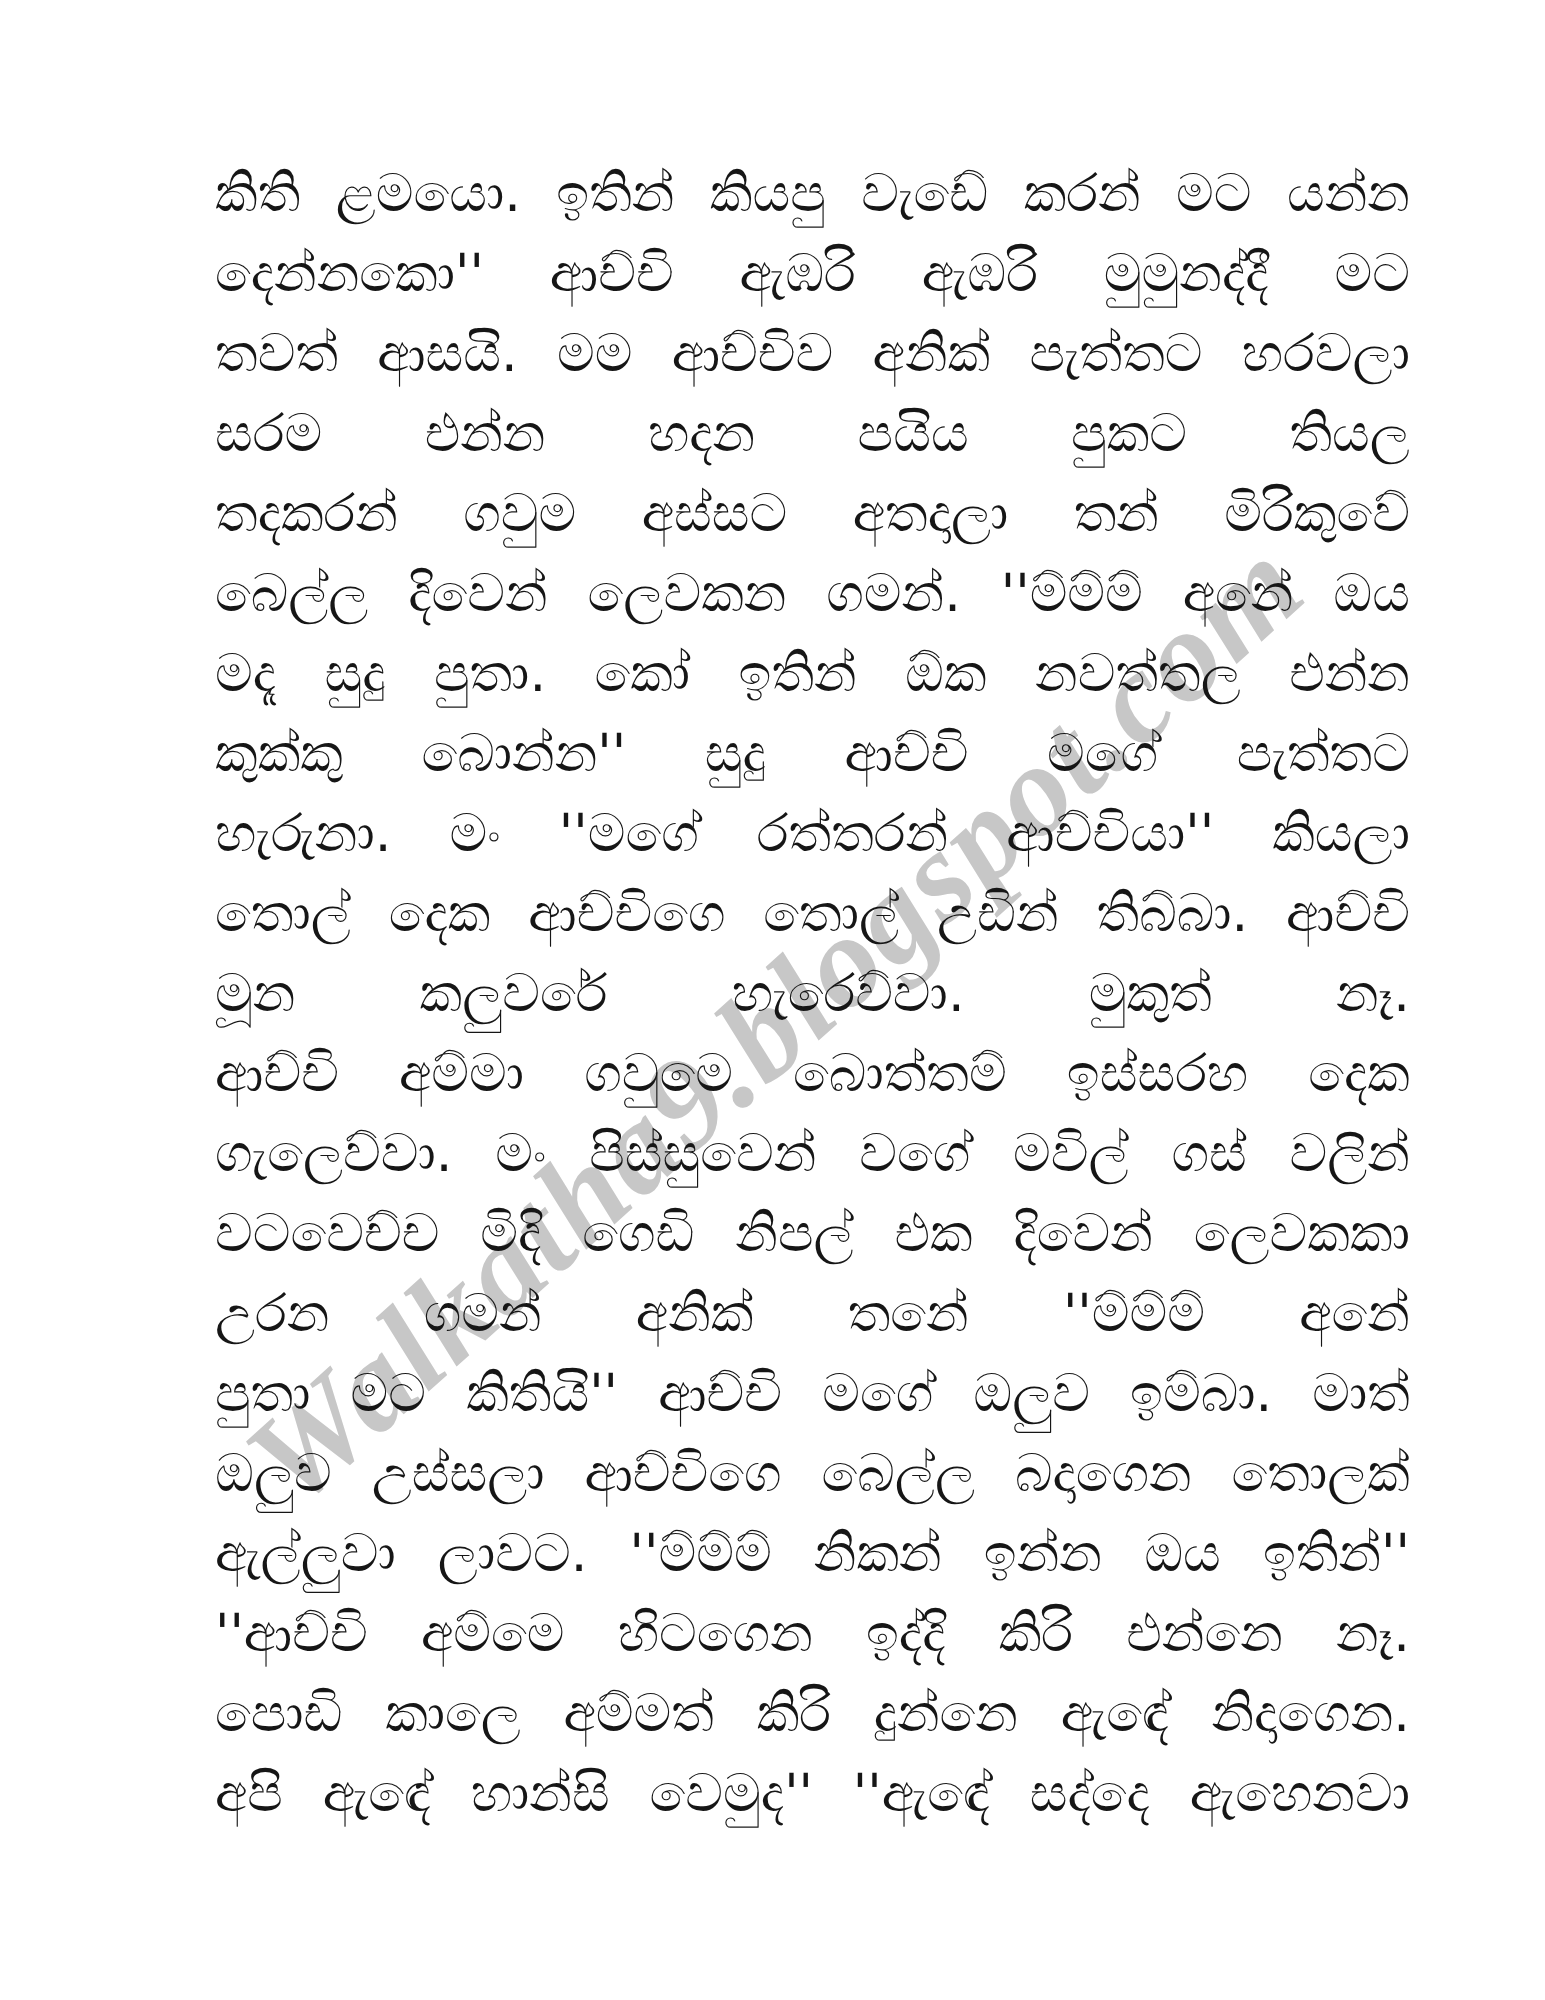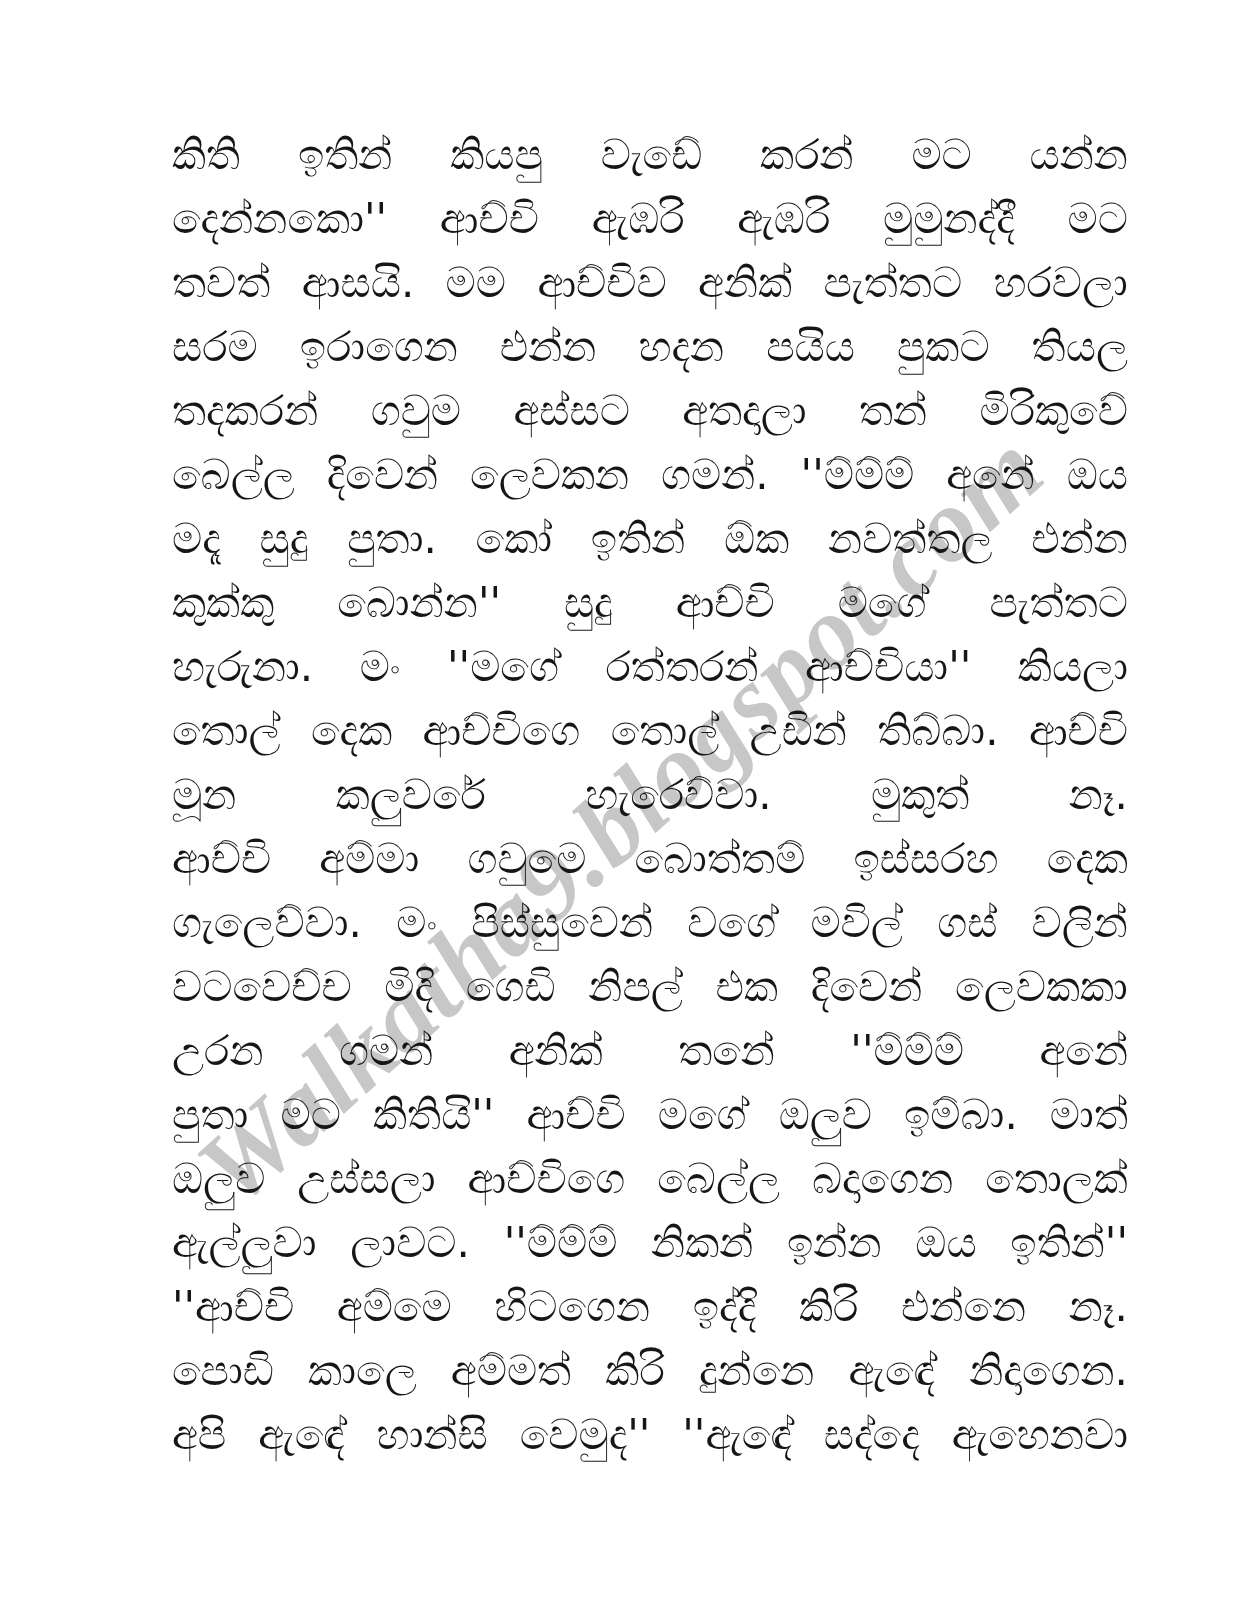--- a/index.html
+++ b/index.html
@@ -57,20 +57,21 @@
   }
 </style>
 </head>
 <body>
 
 <div class="page">
   <div class="watermark">Walkatha9.blogspot.com</div>
   <div class="text-block">
       <div class="line">
         <span class="word">කිති</span>
+        <span class="word">ළමයො.</span>
         <span class="word">ඉතින්</span>
         <span class="word">කියපු</span>
         <span class="word">වැඩේ</span>
         <span class="word">කරන්</span>
         <span class="word">මට</span>
         <span class="word">යන්න</span>
       </div>
       <div class="line">
         <span class="word">දෙන්නකො''</span>
         <span class="word">ආච්චි</span>
@@ -83,21 +84,20 @@
         <span class="word">තවත්</span>
         <span class="word">ආසයි.</span>
         <span class="word">මම</span>
         <span class="word">ආච්චිව</span>
         <span class="word">අනික්</span>
         <span class="word">පැත්තට</span>
         <span class="word">හරවලා</span>
       </div>
       <div class="line">
         <span class="word">සරම</span>
-        <span class="word">ඉරාගෙන</span>
         <span class="word">එන්න</span>
         <span class="word">හදන</span>
         <span class="word">පයිය</span>
         <span class="word">පුකට</span>
         <span class="word">තියල</span>
       </div>
       <div class="line">
         <span class="word">තදකරන්</span>
         <span class="word">ගවුම</span>
         <span class="word">අස්සට</span>

